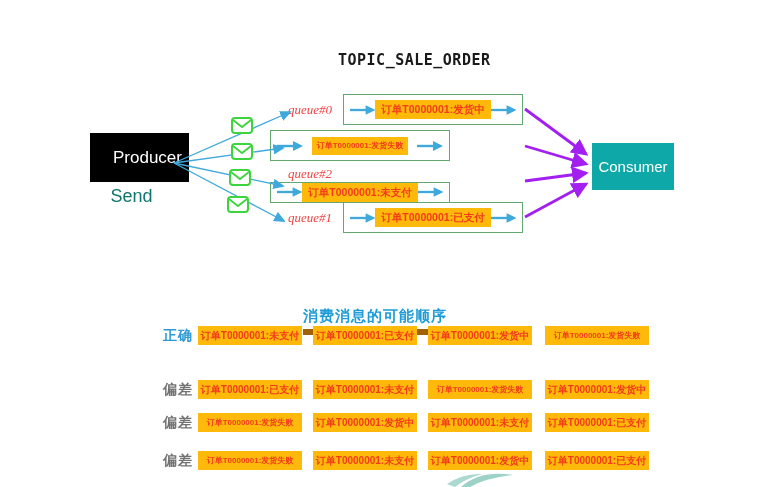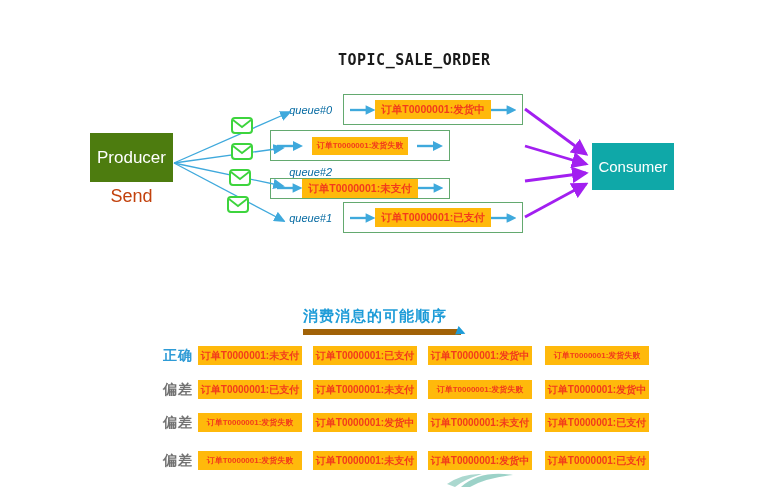--- a/index.html
+++ b/index.html
@@ -8,38 +8,38 @@
     font-family:"Liberation Sans",sans-serif;
   }
   .overlay{position:absolute;left:0;top:0;pointer-events:none;z-index:5;}
 
   .topic-title{
     position:absolute;left:338px;top:51px;width:150px;text-align:center;
     font-family:"DejaVu Sans Mono",monospace;font-weight:bold;font-size:15px;
     letter-spacing:.5px;color:#1a1a1a;
   }
   .producer{
-    position:absolute;left:90px;top:133px;width:83px;height:49px;background:#4d7c0f;
-    color:#fff;font-size:17px;display:flex;align-items:center;justify-content:center;
+    position:absolute;left:90px;top:133px;width:83px;height:49px;background:#000000;
+    color:#fff;font-size:17px;display:flex;align-items:center;justify-content:center;padding-left:16px;
   }
   .send{
     position:absolute;left:90px;top:186px;width:83px;text-align:center;
-    color:#c2410c;font-size:18px;
+    color:#0f766e;font-size:18px;
   }
   .consumer{
     position:absolute;left:592px;top:143px;width:82px;height:47px;background:#0FA8A8;
     color:#fff;font-size:15px;display:flex;align-items:center;justify-content:center;
   }
   .envelope{position:absolute;width:22px;height:17px;z-index:6;background:#fff;}
 
   .queue-row{position:absolute;left:270px;width:253px;height:31px;display:flex;}
   .queue-label{
     width:73px;box-sizing:border-box;padding-right:11px;display:flex;align-items:center;
-    justify-content:flex-end;font-family:Liberation Sans, sans-serif;font-style:italic;
-    font-size:11px;color:#0369a1;white-space:nowrap;
+    justify-content:flex-end;font-family:Liberation Serif, serif;font-style:italic;
+    font-size:13px;color:#ef4444;white-space:nowrap;
   }
   .queue-box{
     width:180px;height:31px;box-sizing:border-box;border:1.5px solid #63A96F;background:#fff;
     display:flex;align-items:center;justify-content:space-between;padding:0 6px;
   }
   .msg{
     background:#FFB90B;color:#F23B1C;font-weight:bold;font-size:10.5px;line-height:1;
     padding:4px 6px;white-space:nowrap;
   }
   .msg.small{font-size:8px;padding:5px 5px;}
@@ -187,21 +187,21 @@
     </div>
     </div>
 
   <div class="consumer">Consumer</div>
 
   <div class="section-title">
     <span>消费消息的可能顺序</span>
     <span class="title-arrow">▶</span>
   </div>
   <div id="consumption-rows">
-      <div class="c-row" style="top: 346px; border-radius: 9px;">
+      <div class="c-row" style="top: 326px; border-radius: 9px;">
         <div class="c-label correct">正确</div>
         <div class="c-box" style="left: 198px;">订单T0000001:未支付</div>
         <div class="c-box" style="left: 313px;">订单T0000001:已支付</div>
         <div class="c-box" style="left: 428px;">订单T0000001:发货中</div>
         <div class="c-box small" style="left: 545px;">订单T0000001:发货失败</div>
       </div>
       <div class="c-row" style="top: 380px;">
         <div class="c-label deviation">偏差</div>
         <div class="c-box" style="left: 198px;">订单T0000001:已支付</div>
         <div class="c-box" style="left: 313px;">订单T0000001:未支付</div>

